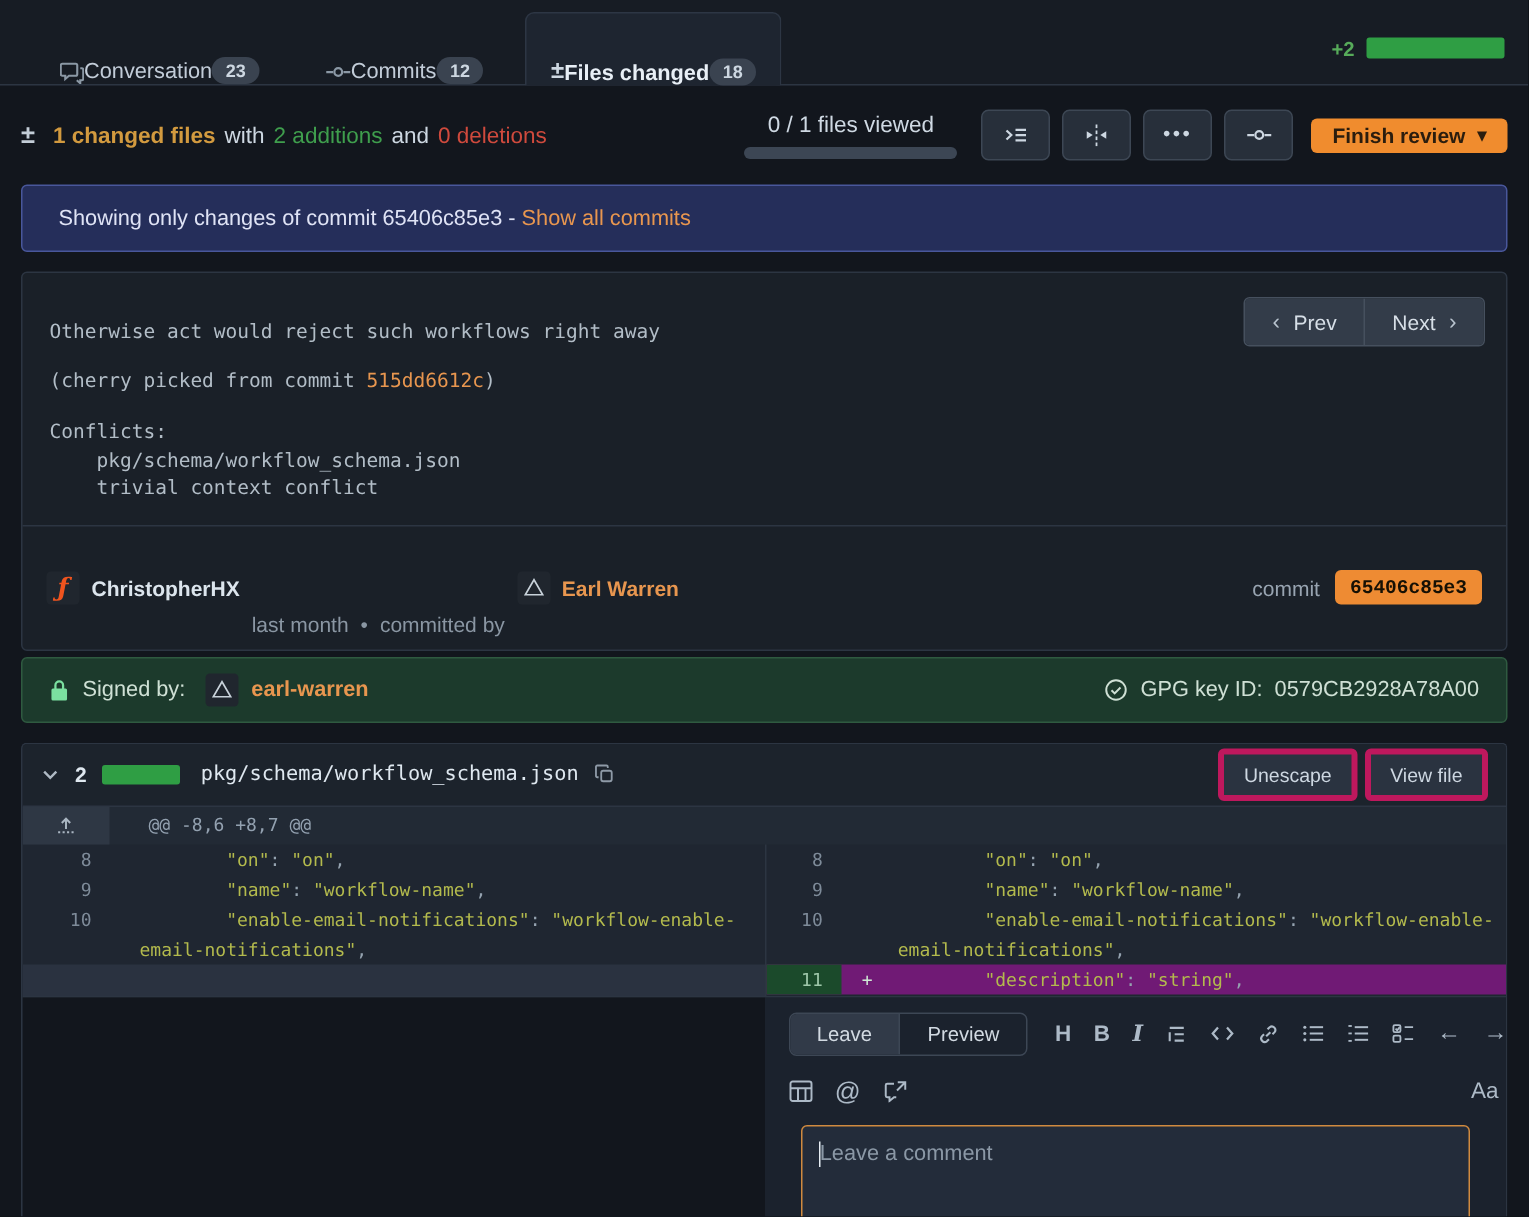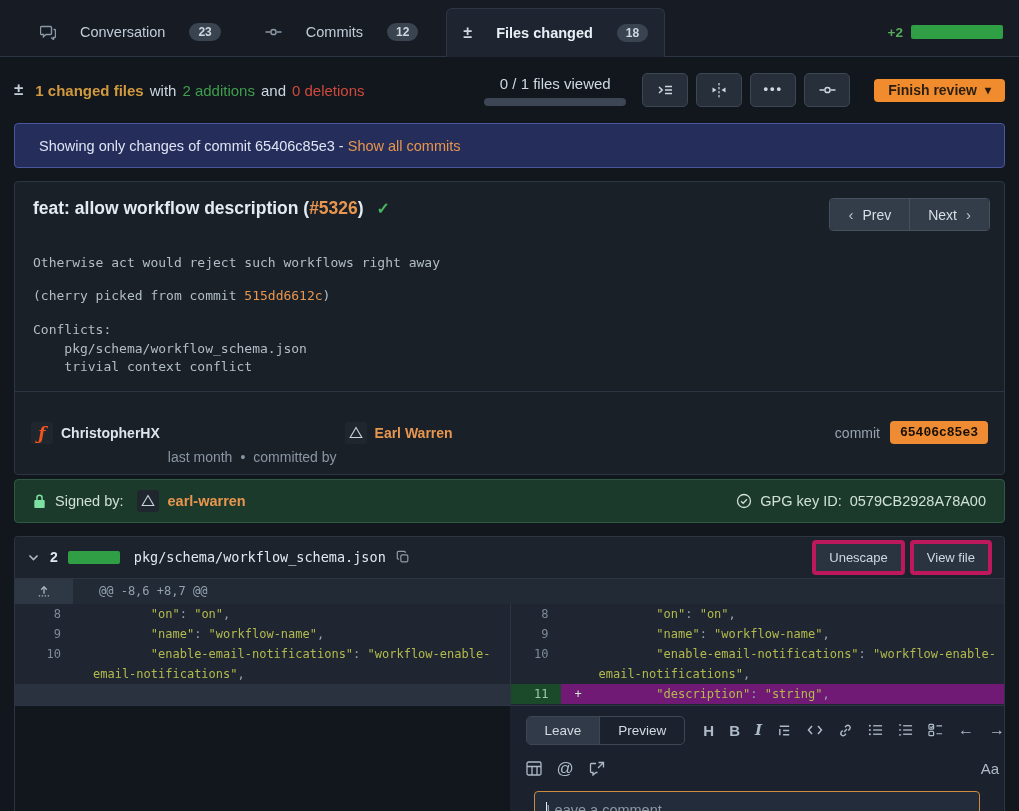--- a/index.html
+++ b/index.html
@@ -11,21 +11,21 @@
   }
   svg { display:block; }
 
   
   .tabbar {
     height:57px; display:flex; align-items:stretch;
     padding:8px 16px 0 24px; background:#171c24;
     border-bottom:1px solid #2c3542;
   }
   .tab {
-    display:flex; align-items:center; gap:24px; padding:0 16px;
+    display:flex; align-items:flex-end; gap:0; padding:0 16px;
     font-size:14.5px; color:#c2ccd8; cursor:pointer; margin-right:12px;
   }
   .tab .tabicon { color:#8b98a5; }
   .tab.active {
     background:#1e2530; border:1px solid #2d3644; border-bottom:none;
     border-radius:6px 6px 0 0; margin-bottom:-1px; color:#e8eff6; font-weight:bold;
   }
   .badge {
     background:#3a4350; color:#cdd7e1; font-size:12px; font-weight:bold;
     border-radius:10px; padding:2px 9px; line-height:1.2;
@@ -46,21 +46,21 @@
   .viewed { display:flex; flex-direction:column; align-items:center; gap:6px; margin-right:8px; }
   .viewed-label { font-size:15px; color:#cfd9e3; }
   .viewed-bar { width:142px; height:8px; background:#3c4654; border-radius:4px; }
   .icon-btn {
     width:46px; height:34px; background:#272f3a; border:1px solid #3d4754;
     border-radius:5px; display:flex; align-items:center; justify-content:center;
     color:#cdd7e1; cursor:pointer;
   }
   .dots { letter-spacing:2px; font-weight:bold; font-size:13px; margin-top:-4px;}
   .finish-btn {
-    height:23px; margin-left:16px; padding:0 14px; background:#f08c2e; color:#2b1d0e;
+    height:23px; margin-left:4px; padding:0 14px; background:#f08c2e; color:#2b1d0e;
     font-weight:bold; font-size:14px; border:none; border-radius:4px;
     display:flex; align-items:center; gap:8px; cursor:pointer;
   }
   .finish-btn .caret { font-size:12px; }
 
   
   .banner {
     margin:0 14px; height:45px; background:#252e5a; border:1px solid #49579b;
     border-radius:4px; display:flex; align-items:center; padding:0 24px;
     font-size:14.5px; color:#dfe3f5;
@@ -303,24 +303,20 @@
     </div>
   </div>
 
   <div class="banner">
     <span>Showing only changes of commit 65406c85e3 -</span>
     <span>&nbsp;</span>
     <span class="olink">Show all commits</span>
   </div>
 
   <div class="commit-box">
-    <div class="commit-title">
-      <span>feat: allow workflow description (</span><span class="ref">#5326</span><span>)</span>
-      <span class="chk">✓</span>
-    </div>
     <div class="prevnext">
       <button class="pn-btn">
         <span class="pn-chev">‹</span>
         <span>Prev</span>
       </button>
       <button class="pn-btn">
         <span>Next</span>
         <span class="pn-chev">›</span>
       </button>
     </div>

